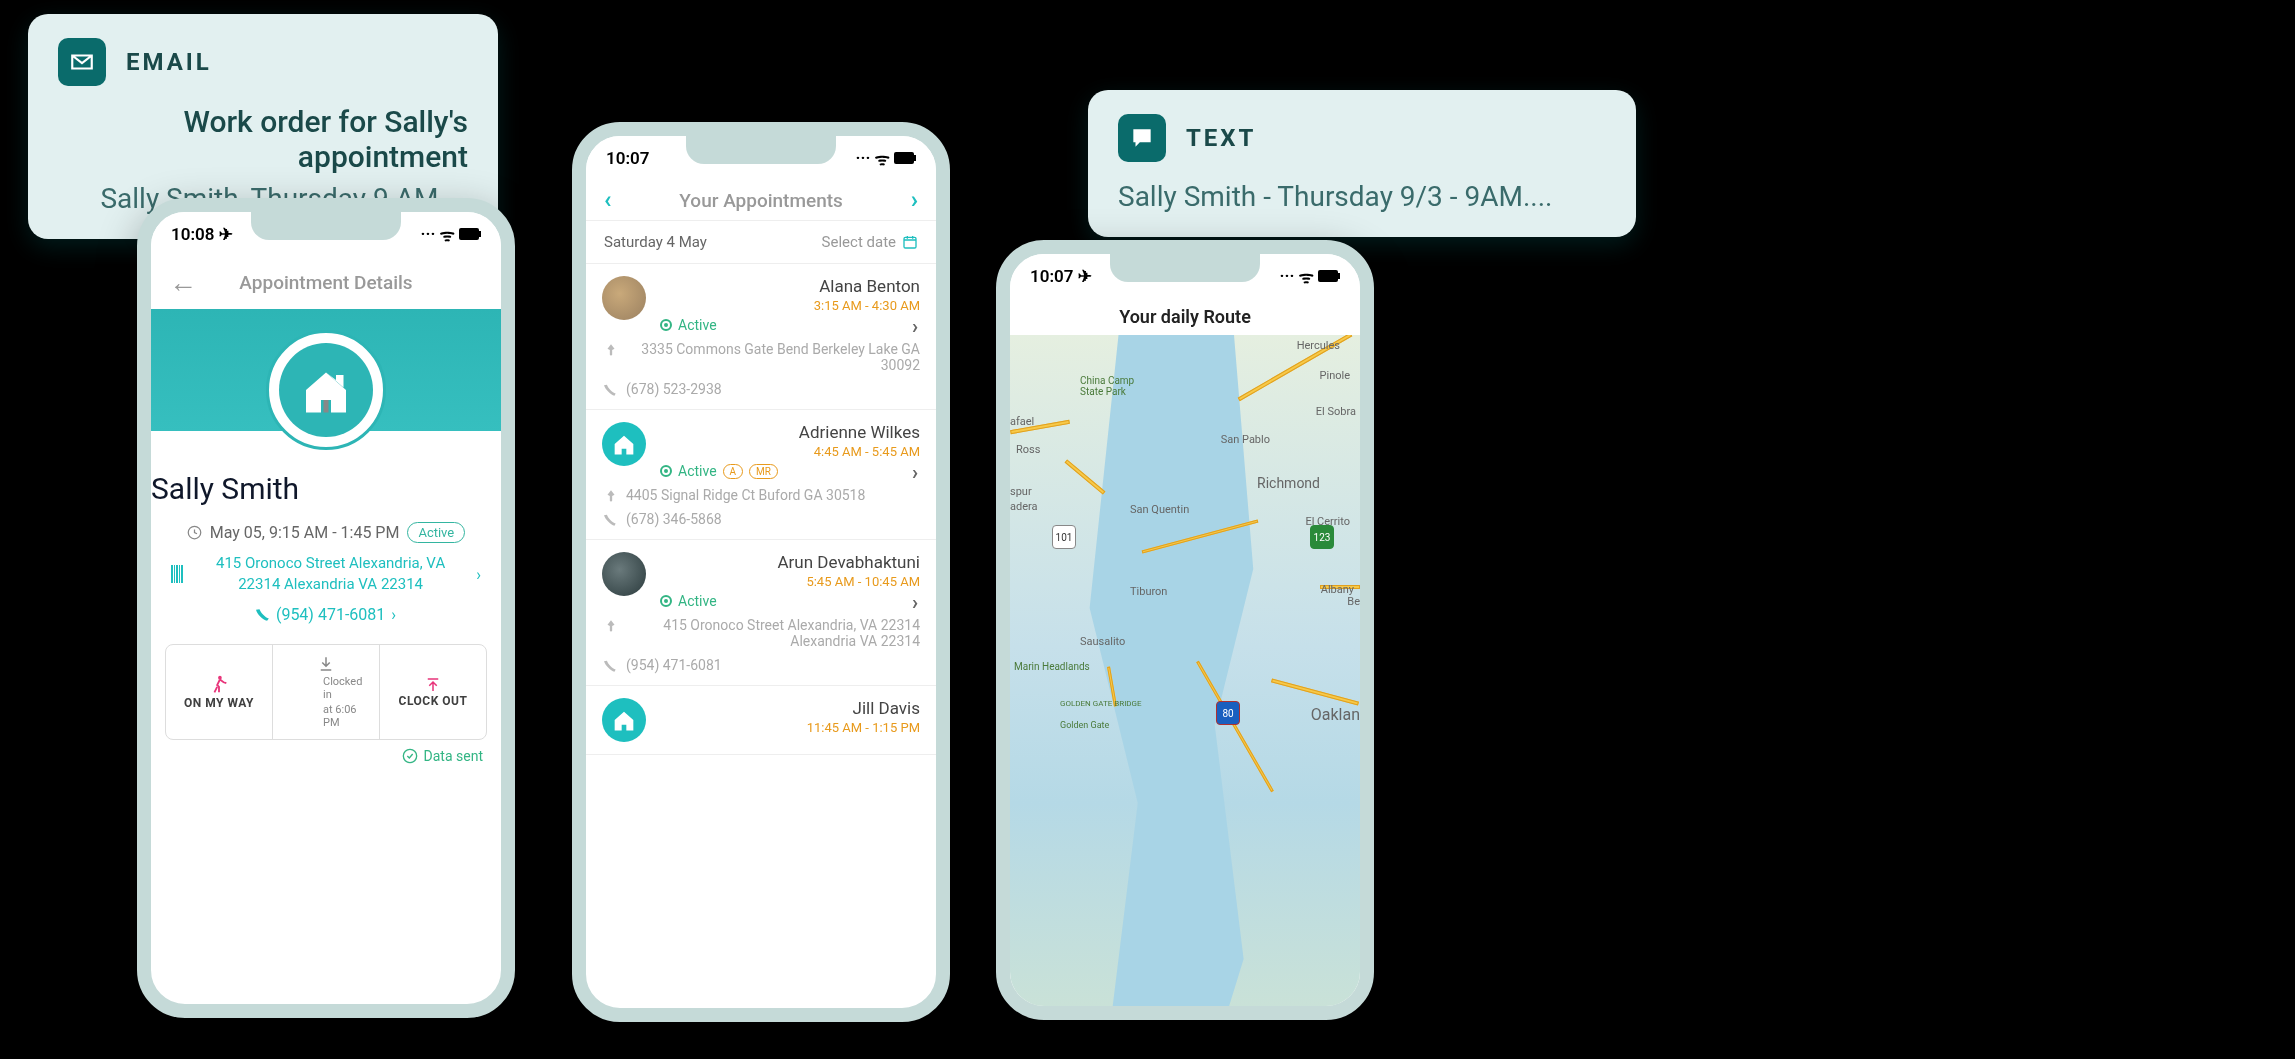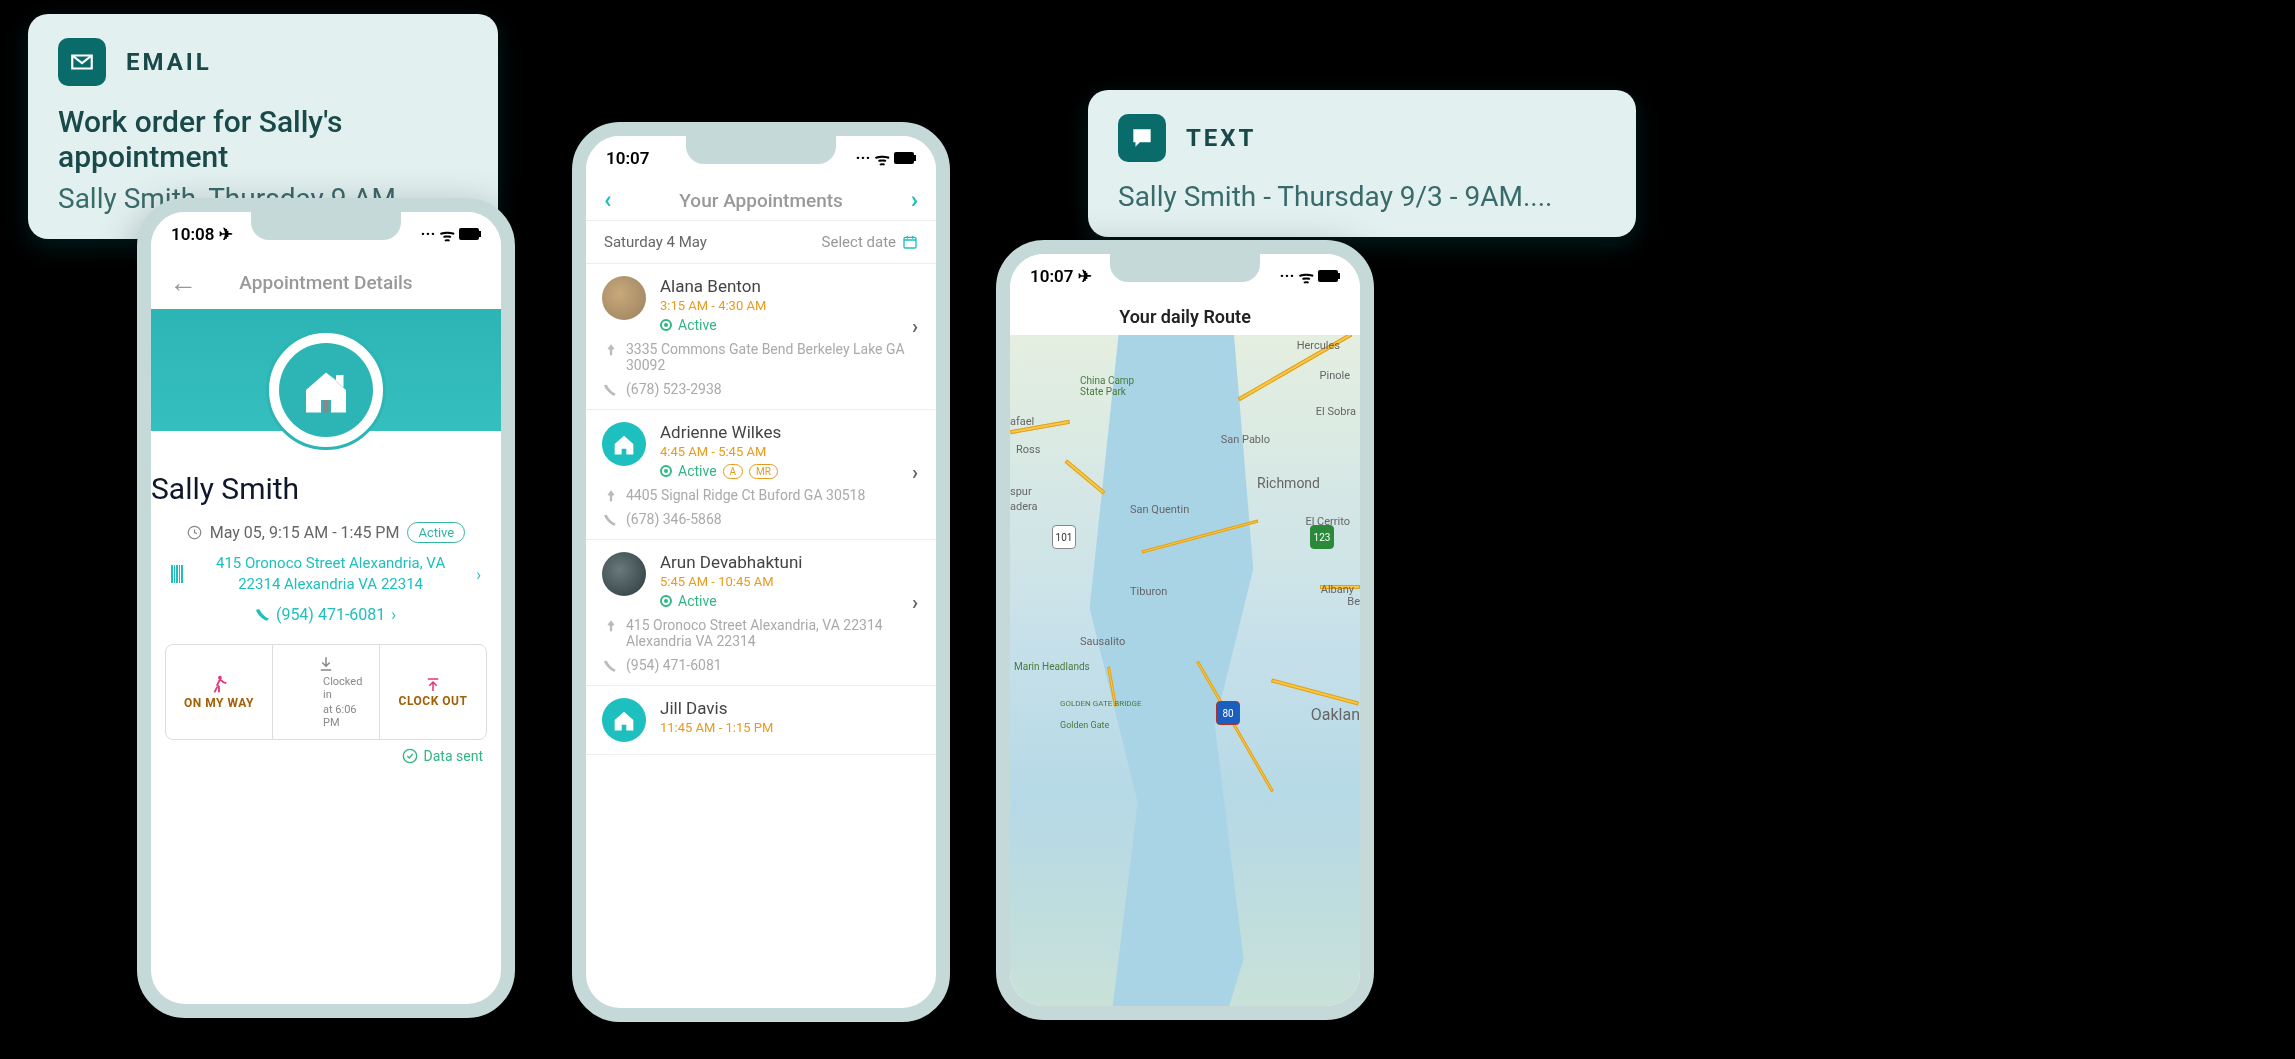--- a/index.html
+++ b/index.html
@@ -85,26 +85,26 @@
 .p1-actions {
   display: flex; margin: 20px 14px 0; border: 1px solid #ddd; border-radius: 8px;
 }
 .p1-action {
   flex: 1; display: flex; flex-direction: column; align-items: center; justify-content: center;
   padding: 10px 6px; border-right: 1px solid #ddd;
 }
 .p1-action:last-child { border-right: none; }
 .p1-action-label { font-size: 12px; font-weight: 700; letter-spacing: 0.5px; }
 .p1-action-sub { font-size: 11px; color: #999; margin-top: 2px; padding-left: 44px; }
-.pink { color: #a16207; }
+.pink { color: #404040; }
 .gray { color: #888; }
 .p1-data-sent { text-align: right; padding: 8px 18px 0; color: #33b584; font-size: 14px; display: flex; justify-content: flex-end; align-items: center; gap: 6px; }
 
 
-.phone2 { left: 572px; top: 122px; height: 900px; }
+.phone2 { left: 572px; top: 122px; height: 900px; text-align: right; }
 .p2-header { display: flex; align-items: center; justify-content: space-between; padding: 6px 18px; }
 .p2-arrow { color: #1ebfbf; font-size: 24px; font-weight: 700; }
 .p2-title { font-size: 19px; color: #999; font-weight: 500; }
 .p2-date-row {
   display: flex; align-items: center; justify-content: space-between;
   padding: 12px 18px; border-top: 1px solid #eee; border-bottom: 1px solid #eee;
 }
 .p2-date { color: #666; font-size: 15px; }
 .p2-select { color: #999; font-size: 15px; display: flex; align-items: center; gap: 6px; }
 .p2-select svg { fill: #1ebfbf; }
@@ -153,21 +153,21 @@
   position: absolute; width: 24px; height: 24px; background: #fff;
   border: 1px solid #888; border-radius: 4px; font-size: 10px;
   display: flex; align-items: center; justify-content: center; color: #333;
 }
 .map-park { position:absolute; font-size:10px; color:#4a7a3a; }
 .blue-dot { position:absolute; width:14px; height:14px; border-radius:50%; background:#1a7fff; border:3px solid #fff; box-shadow:0 0 0 1px #1a7fff; }
 </style>
 </head>
 <body>
 
-<div class="notif-card" style="left:28px; top:14px; width:470px;">
+<div class="notif-card" style="left:28px; top:14px; width:470px;text-align:right;">
   <div class="notif-header">
     <div class="notif-icon-box">
       <svg viewBox="0 0 24 24">
           <path d="M3 6h18v12H3V6zm0 0l9 7 9-7" fill="none" stroke="#fff" stroke-width="2"></path>
         </svg>
     </div>
     <span class="notif-type">EMAIL</span>
   </div>
   <div class="notif-title">Work order for Sally's appointment</div>
   <div class="notif-subtitle">Sally Smith, Thursday 9 AM....</div>

